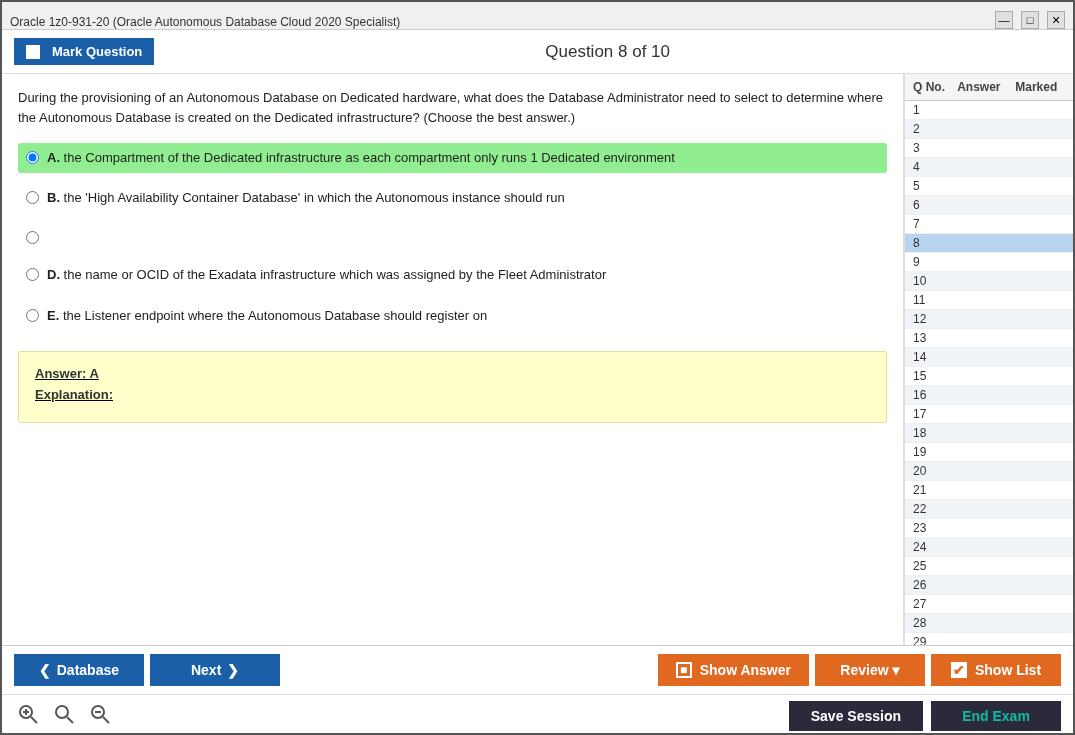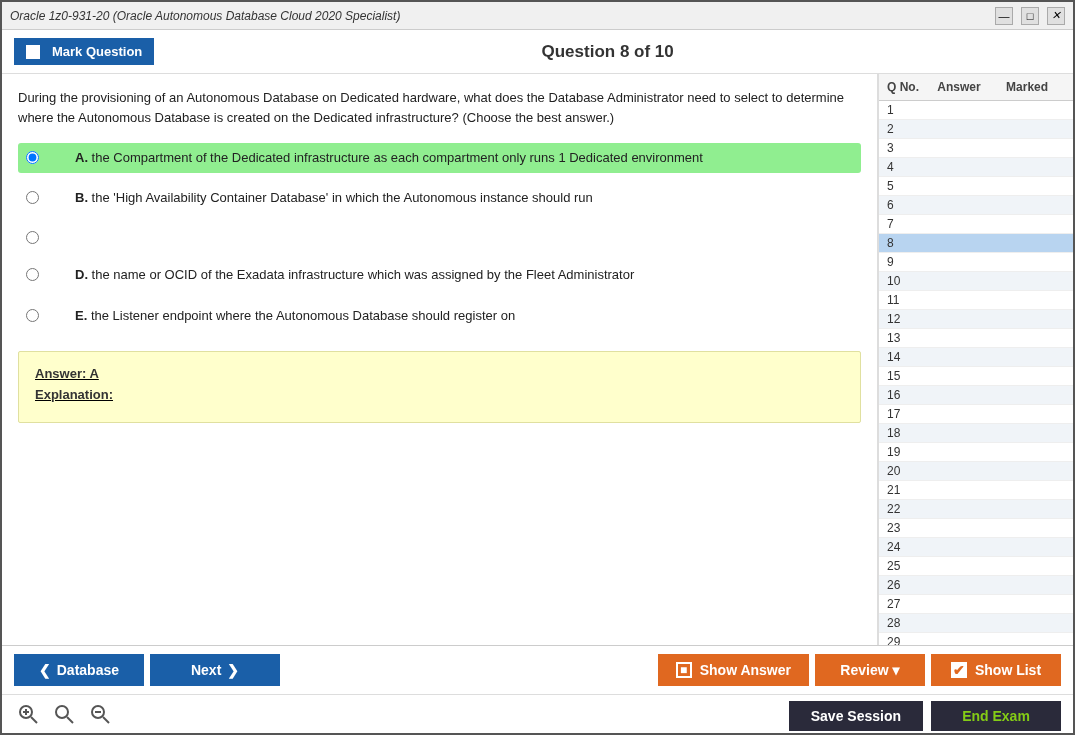--- a/index.html
+++ b/index.html
@@ -11,24 +11,23 @@
       height: 735px;
       overflow: hidden;
       border: 2px solid #555;
     }
     
     #title-bar {
       background: #f0f0f0;
       border-bottom: 1px solid #ccc;
       height: 28px;
       display: flex;
-      align-items: center;
+      align-items: flex-end;
       justify-content: space-between;
       padding: 0 8px;
-      font-style: italic;
     }
     #title-bar-text {
       font-size: 12px;
       color: #333;
     }
     #title-bar-controls {
       display: flex;
       gap: 8px;
     }
     .title-btn {
@@ -65,21 +64,21 @@
       font-weight: bold;
       cursor: pointer;
       display: flex;
       align-items: center;
       gap: 12px;
     }
     #question-title {
       flex: 1;
       text-align: center;
       font-size: 17px;
-      font-weight: bold;
+      font-weight: normal;
       color: #333;
     }
     
     #content-area {
       display: flex;
       flex: 1;
       overflow: hidden;
     }
     
     #question-panel {
@@ -108,39 +107,38 @@
     .answer-option input[type="radio"] {
       margin-right: 8px;
       margin-top: 2px;
       flex-shrink: 0;
     }
     .answer-option label {
       font-size: 13px;
       color: #222;
       cursor: pointer;
       line-height: 1.4;
-      margin-left: 28px;
     }
     #answer-box {
       background: #ffffcc;
       border: 1px solid #e0e0a0;
       padding: 14px 16px;
       margin-top: 20px;
       border-radius: 2px;
       text-decoration: underline;
     }
     #answer-box p {
       font-size: 13px;
       color: #333;
       margin-bottom: 6px;
       font-weight: bold;
     }
     
     #right-panel {
-      width: 195px;
+      width: 169px;
       display: flex;
       flex-direction: column;
       border-left: 1px solid #ddd;
     }
     #q-list-header {
       display: flex;
       padding: 6px 8px;
       border-bottom: 1px solid #ccc;
       background: #f5f5f5;
       font-size: 12px;
@@ -259,21 +257,21 @@
       color: white;
       border: none;
       padding: 7px 22px;
       font-size: 14px;
       font-weight: bold;
       cursor: pointer;
       min-width: 130px;
     }
     .end-btn {
       background: #2a2a3a;
-      color: #84cc16;
+      color: #14b8a6;
       border: none;
       padding: 7px 12px;
       font-size: 14px;
       font-weight: bold;
       cursor: pointer;
       min-width: 130px;
     }
     
     ::-webkit-scrollbar { width: 8px; }
     ::-webkit-scrollbar-track { background: #f1f1f1; }

